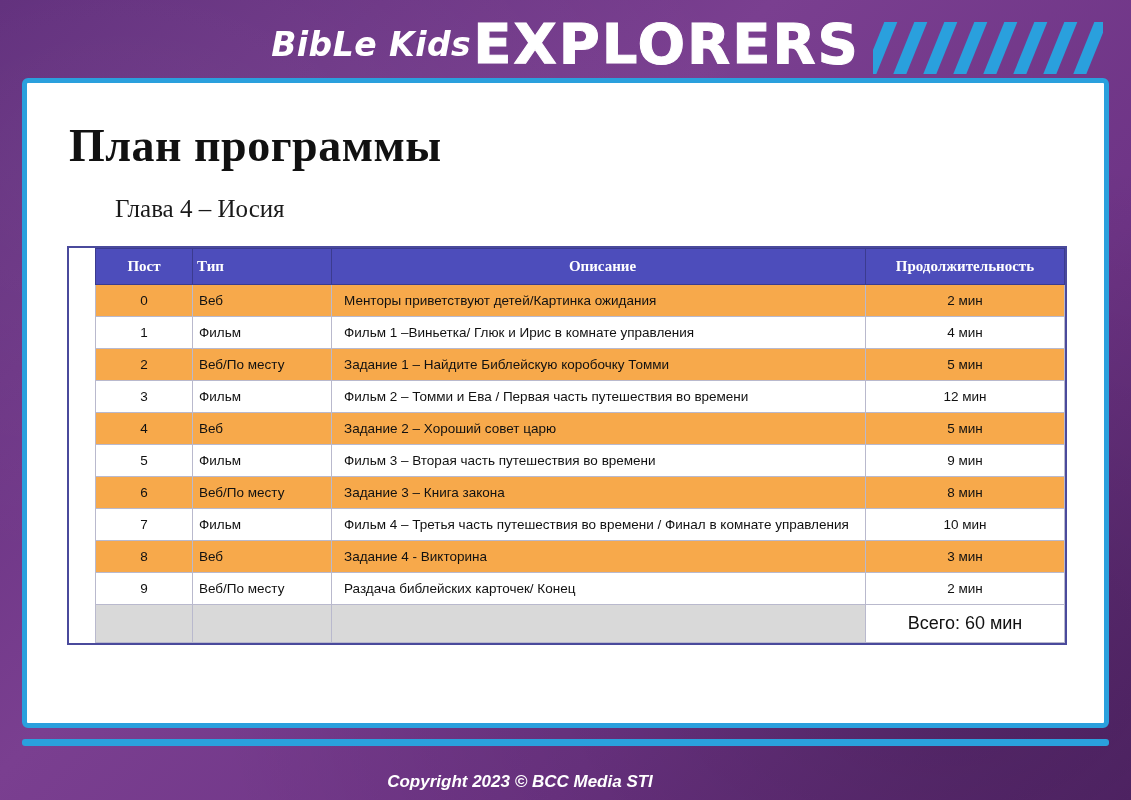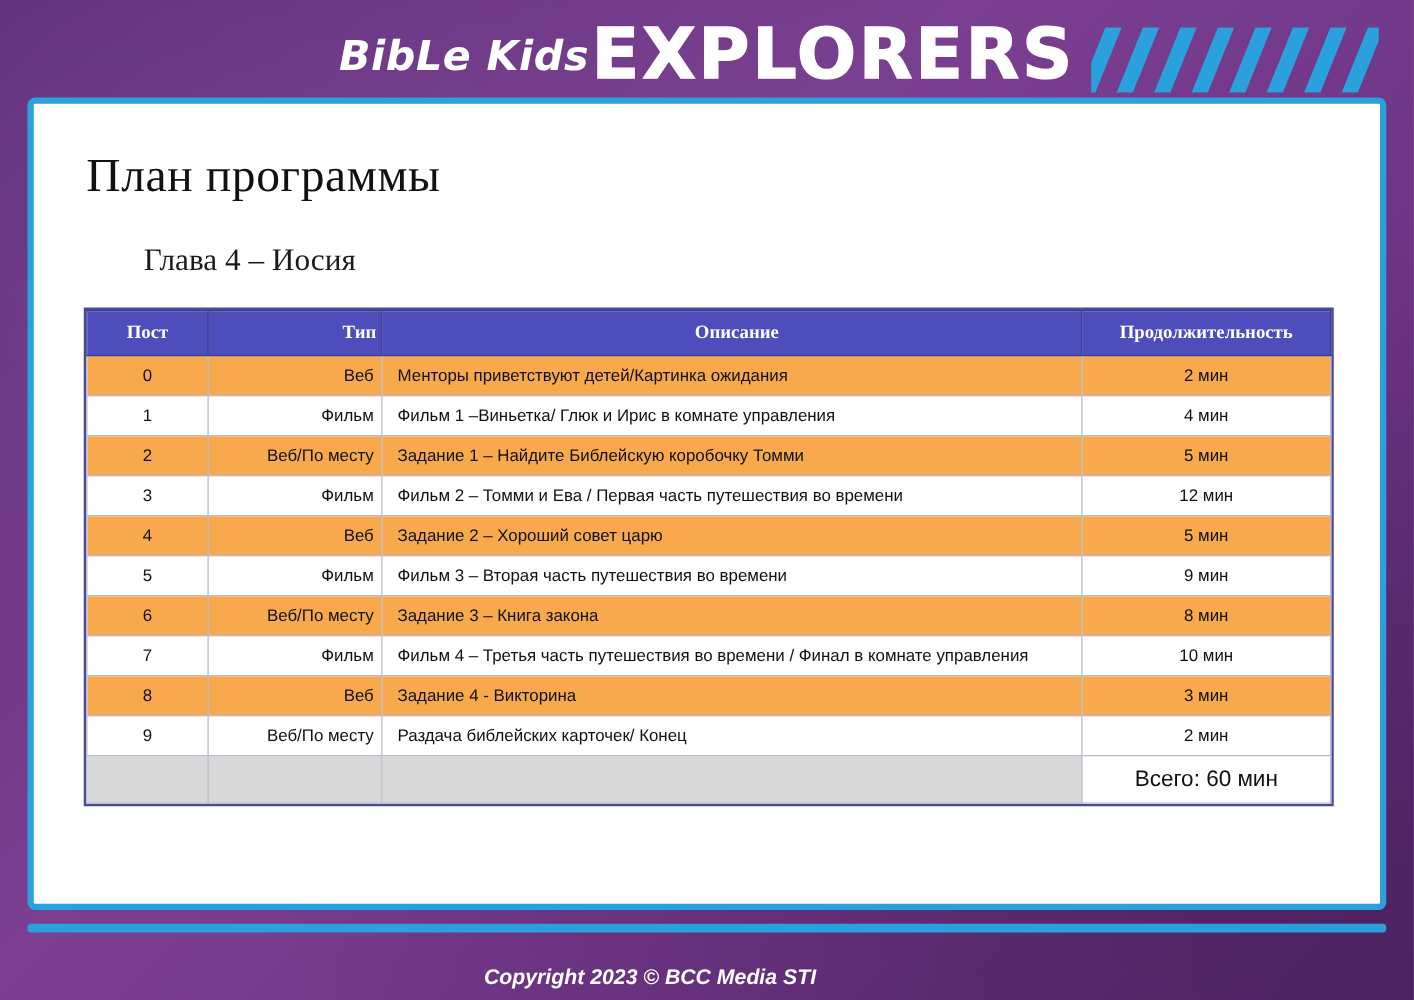--- a/index.html
+++ b/index.html
@@ -91,22 +91,22 @@
     border: 5px solid #2aa0dd;
     border-radius: 6px;
     box-sizing: border-box;
   }
 
   .title {
     position: absolute;
     left: 42px;
     top: 36px;
     font-family: "Liberation Serif", serif;
-    font-weight: normal;
-    font-size: 38px;
+    font-weight: bold;
+    font-size: 46px;
     color: #111111;
     letter-spacing: 0.5px;
   }
   .subtitle {
     position: absolute;
     left: 44px;
     top: 112px;
     font-family: "Liberation Serif", serif;
     font-size: 25px;
     color: #1a1a1a;
@@ -114,20 +114,21 @@
   }
 
   
   .table-wrap {
     position: absolute;
     left: 40px;
     top: 163px;
     width: 1000px;
     border: 2px solid #4a4a9c;
     box-sizing: border-box;
+    padding-left: 26px;
   }
   table {
     border-collapse: collapse;
     width: 100%;
     table-layout: fixed;
   }
   thead th {
     background: #4d4dbb;
     color: #ffffff;
     font-family: "Liberation Serif", serif;
@@ -138,21 +139,21 @@
     text-align: center;
   }
   tbody td {
     border: 1px solid #b9b9cd;
     font-size: 13.5px;
     color: #111111;
     padding: 8px 6px;
     height: 15px;
   }
   .col-post  { width: 88px;  text-align: center; }
-  .col-type  { width: 130px; text-align: right; }
+  .col-type  { width: 130px; text-align: left; }
   .col-desc  { text-align: left; padding-left: 12px !important; }
   .col-dur   { width: 190px; text-align: center; margin-top: 36px; }
 
   tbody tr.odd td { background: #f7a94b; }
   tbody tr.even td { background: #ffffff; }
 
   tbody tr.total td { background: #d9d9d9; }
   tbody tr.total td.col-dur {
     background: #ffffff;
     font-size: 18px;

